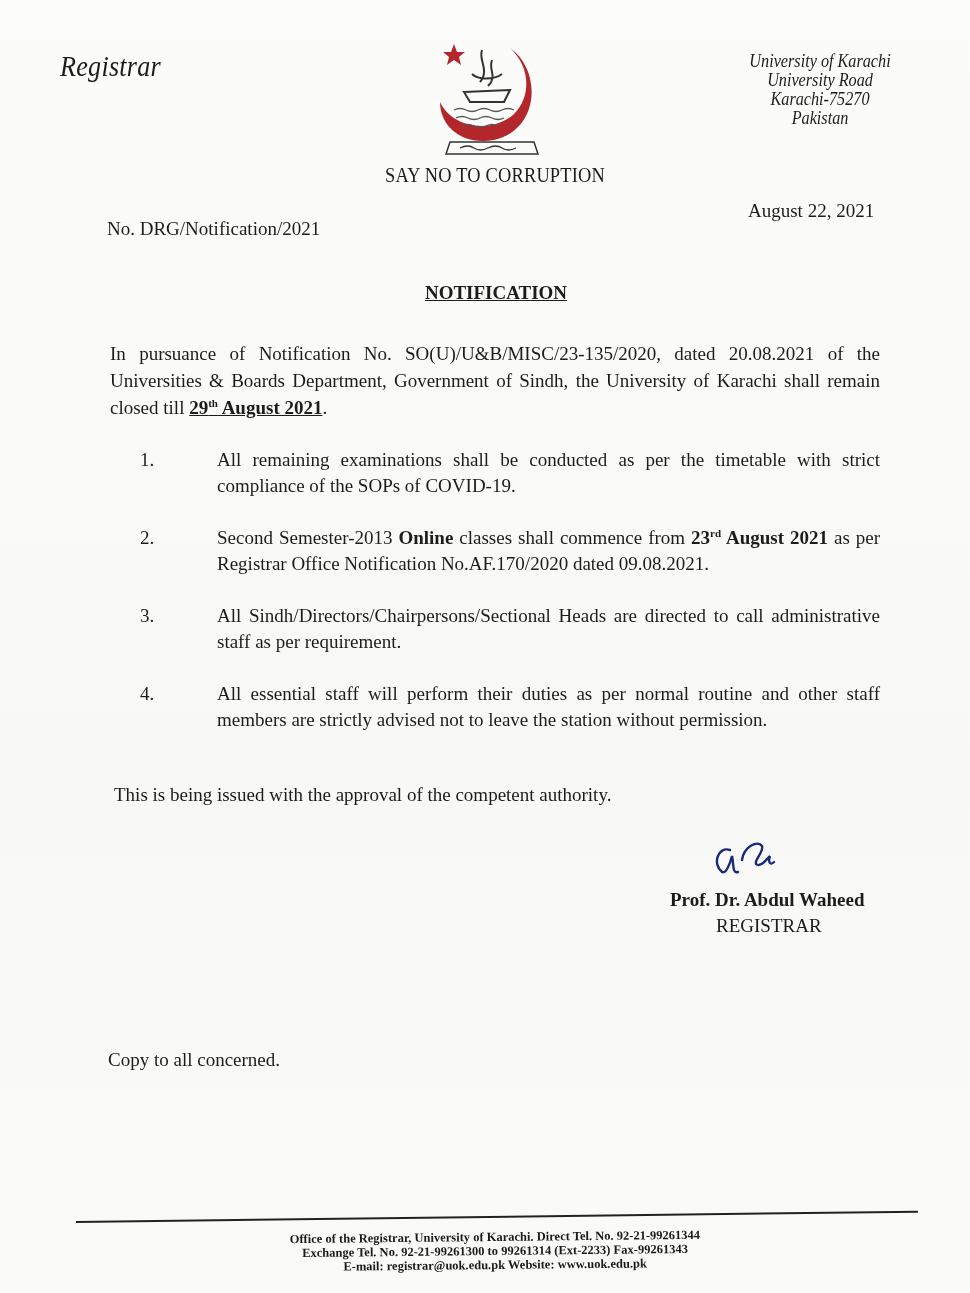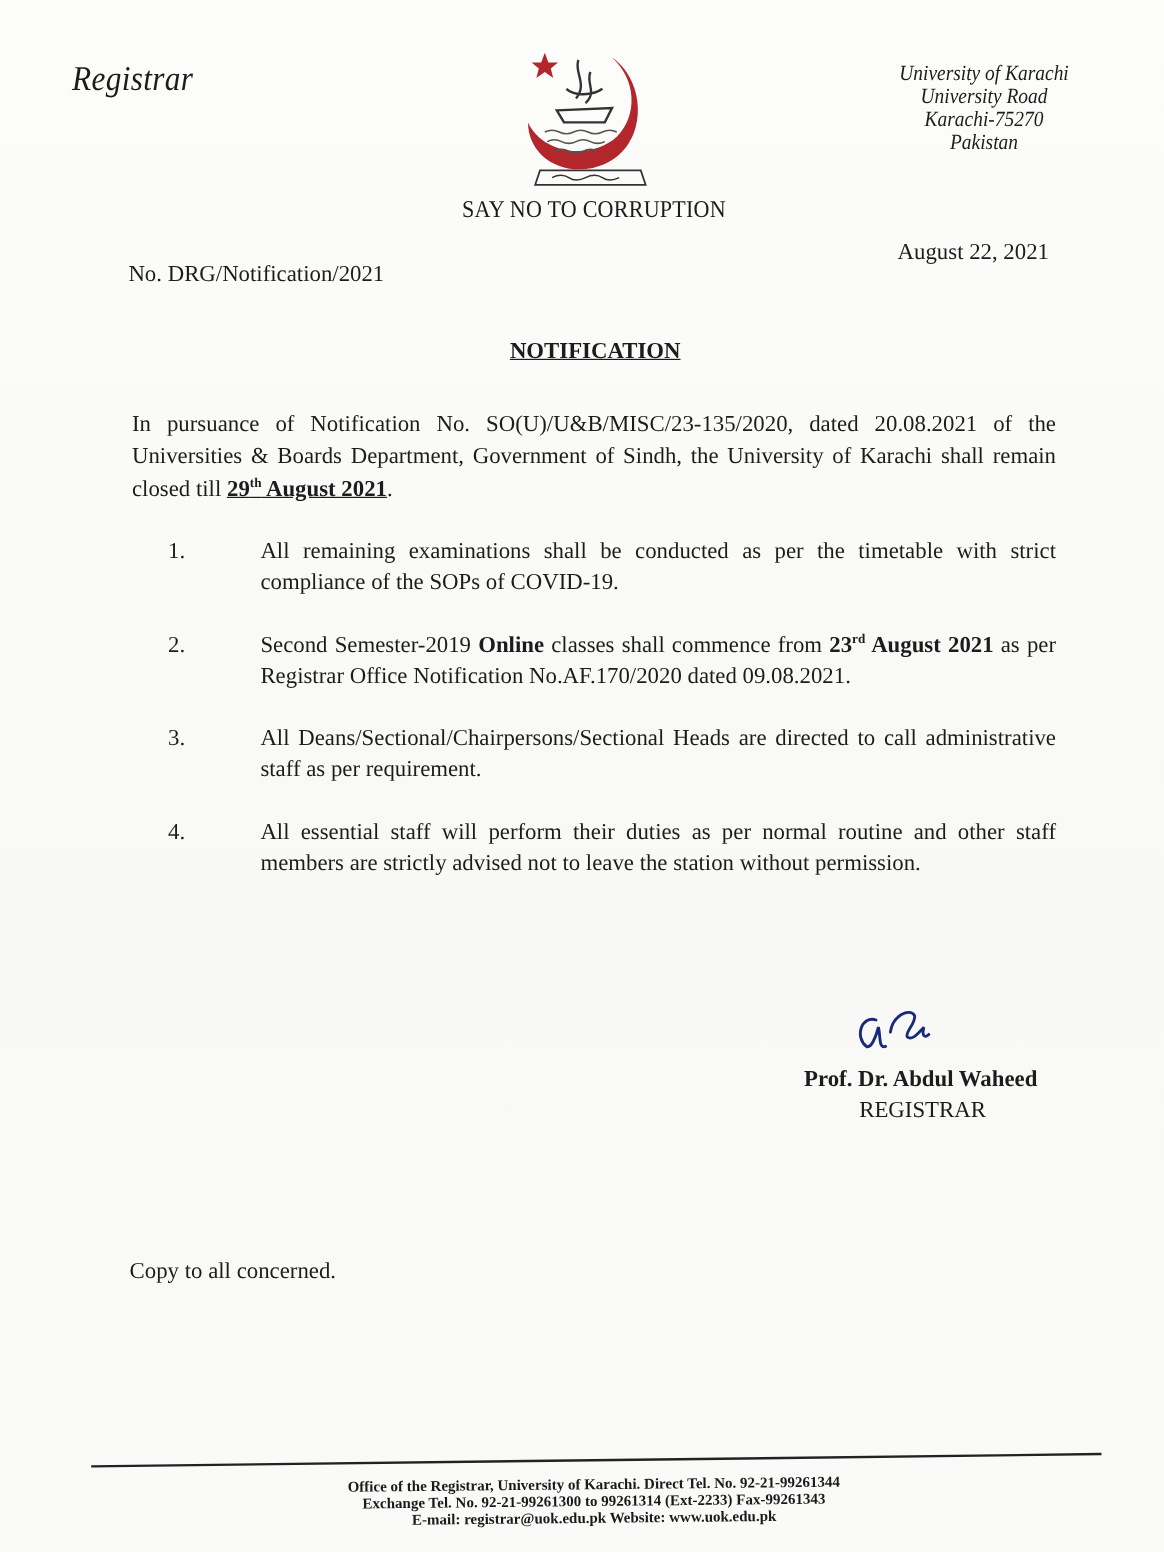--- a/index.html
+++ b/index.html
@@ -68,32 +68,33 @@
 
   <div class="abs intro"><span>In pursuance of Notification No. SO(U)/U&amp;B/MISC/23-135/2020, dated 20.08.2021 of the Universities &amp; Boards Department, Government of Sindh, the University of Karachi shall remain closed till </span><b><span>29</span><sup>th</sup><span> August 2021</span></b><span>.</span></div>
 
   <div class="abs list">
     <div class="item">
       <span class="num">1.</span>
       <span class="txt">All remaining examinations shall be conducted as per the timetable with strict compliance of the SOPs of COVID-19.</span>
     </div>
     <div class="item">
       <span class="num">2.</span>
-      <span class="txt"><span>Second Semester-2019 </span><b>Online</b><span> classes shall commence from </span><b><span>23</span><sup>rd</sup><span> August 2021</span></b><span> as per Registrar Office Notification No.AF.170/2020 dated 09.08.2021.</span></span>
+      <span class="txt"><span>Second Semester-2013 </span><b>Online</b><span> classes shall commence from </span><b><span>23</span><sup>rd</sup><span> August 2021</span></b><span> as per Registrar Office Notification No.AF.170/2020 dated 09.08.2021.</span></span>
     </div>
     <div class="item">
       <span class="num">3.</span>
-      <span class="txt">All Deans/Sectional/Chairpersons/Sectional Heads are directed to call administrative staff as per requirement.</span>
+      <span class="txt">All Sindh/Directors/Chairpersons/Sectional Heads are directed to call administrative staff as per requirement.</span>
     </div>
     <div class="item">
       <span class="num">4.</span>
       <span class="txt">All essential staff will perform their duties as per normal routine and other staff members are strictly advised not to leave the station without permission.</span>
     </div>
   </div>
 
+  <div class="abs approval">This is being issued with the approval of the competent authority.</div>
 
   <svg class="abs signature" viewBox="0 0 100 50">
     <path d="M22,16 C10,12 4,30 14,38 C18,40 22,30 24,22 C26,30 24,40 30,38 M34,26 C36,12 50,6 54,12 C56,18 46,26 48,30 C52,34 58,26 62,22 C60,28 62,32 66,28" stroke="#1a2a7a" stroke-width="2.4" fill="none" stroke-linecap="round"></path>
   </svg>
 
   <div class="abs signer-name">Prof. Dr. Abdul Waheed</div>
   <div class="abs signer-title">REGISTRAR</div>
 
   <div class="abs copy">Copy to all concerned.</div>
 

